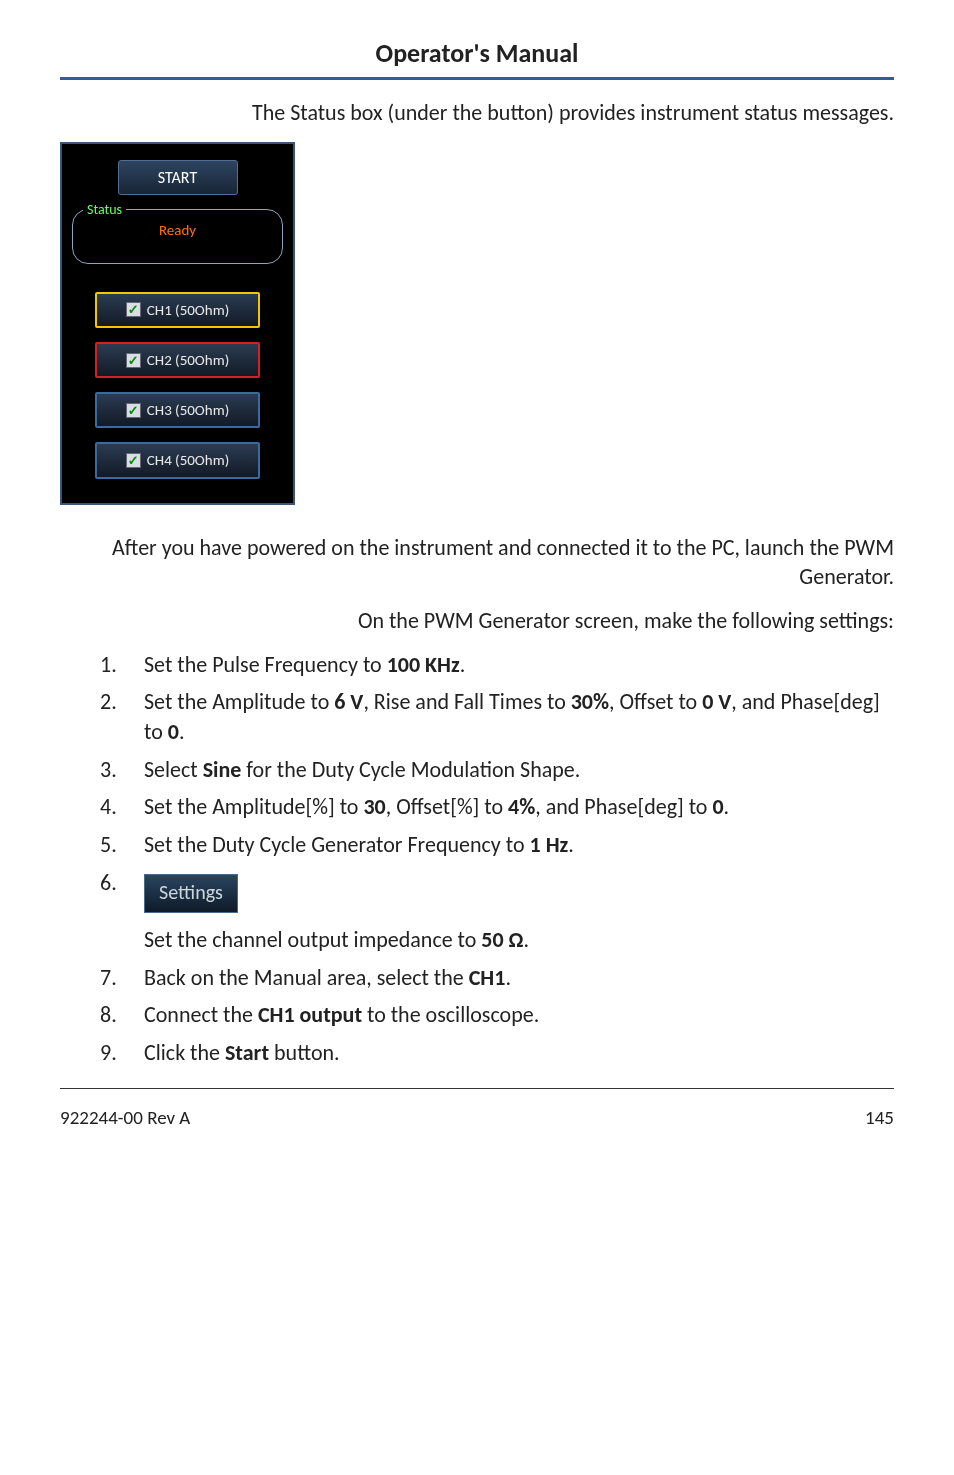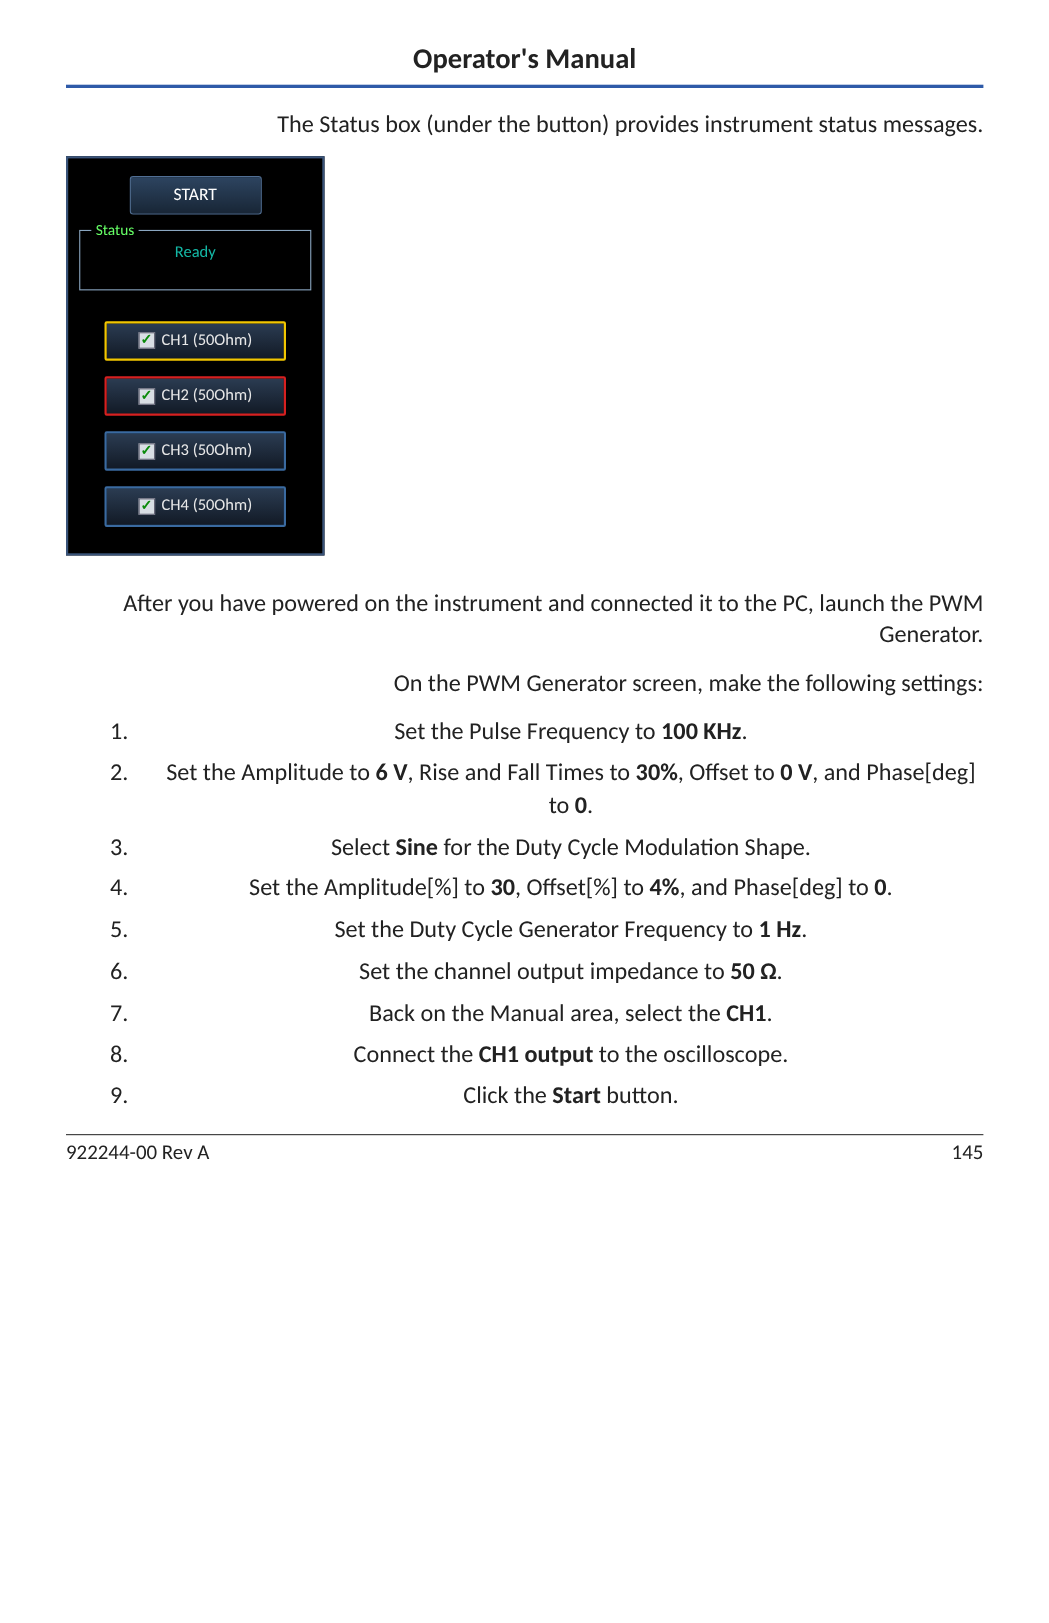--- a/index.html
+++ b/index.html
@@ -38,39 +38,39 @@
     color: #fff;
     font-size: 16px;
     padding: 6px 0;
     background: linear-gradient(#2d4460, #182636);
     border: 1px solid #516f94;
     border-radius: 3px;
   }
   .status-box {
     position: relative;
     border: 1px solid #8aa6c0;
-    border-radius: 0;
+    border-radius: 16px;
     margin: 14px 4px 28px 4px;
     padding: 10px 8px 22px 8px;
     color: #cfd8df;
     font-size: 15px;
   }
   .status-label {
     position: absolute;
     top: -9px;
     left: 10px;
     background: #000;
     color: #66ff66;
     font-size: 14px;
     padding: 0 4px;
   }
   .status-value {
     display: block;
     text-align: center;
-    color: #14b8a6;
+    color: #f97316;
     font-size: 15px;
   }
   .ch-btn {
     display: flex;
     align-items: center;
     justify-content: center;
     gap: 6px;
     width: 165px;
     margin: 14px auto;
     color: #e8e8e8;
@@ -99,41 +99,40 @@
   ol.steps {
     list-style: none;
     counter-reset: step;
     margin: 6px 0 0 40px;
   }
   ol.steps > li {
     counter-increment: step;
     position: relative;
     padding-left: 44px;
     margin-bottom: 8px;
-    text-align: center;
   }
   ol.steps > li::before {
     content: counter(step) ".";
     position: absolute;
     left: 0;
     top: 0;
   }
   .settings-btn {
     display: inline-block;
     background: linear-gradient(#2a4560, #0e1a28);
     border: 1px solid #4a6a8c;
     color: #cdd6dd;
     font-size: 20px;
     padding: 4px 14px 6px 14px;
     margin: 6px 0 6px 0;
   }
   .footer {
     margin-top: 20px;
     border-top: 1px solid #333;
-    padding-top: 4px;
+    padding-top: 16px;
     display: flex;
     justify-content: space-between;
     font-size: 19px;
   }
   b, strong { font-weight: bold; }
 </style>
 </head>
 <body>
 
 <div class="header-row">
@@ -181,20 +180,25 @@
   <li>
     <span>Select </span><b>Sine</b><span> for the Duty Cycle Modulation Shape.</span>
   </li>
   <li>
     <span>Set the Amplitude[%] to </span><b>30</b><span>, Offset[%] to </span><b>4%</b><span>, and Phase[deg] to </span><b>0</b><span>.</span>
   </li>
   <li>
     <span>Set the Duty Cycle Generator Frequency to </span><b>1 Hz</b><span>.</span>
   </li>
   <li>
+    <div style="margin:8px 0 6px 0;">
+      <span class="settings-btn">
+        <span>Settings</span>
+      </span>
+    </div>
     <span>Set the channel output impedance to </span><b>50 Ω</b><span>.</span>
   </li>
   <li>
     <span>Back on the Manual area, select the </span><b>CH1</b><span>.</span>
   </li>
   <li>
     <span>Connect the  </span><b>CH1 output</b><span> to the oscilloscope.</span>
   </li>
   <li>
     <span>Click the </span><b>Start</b><span> button.</span>

